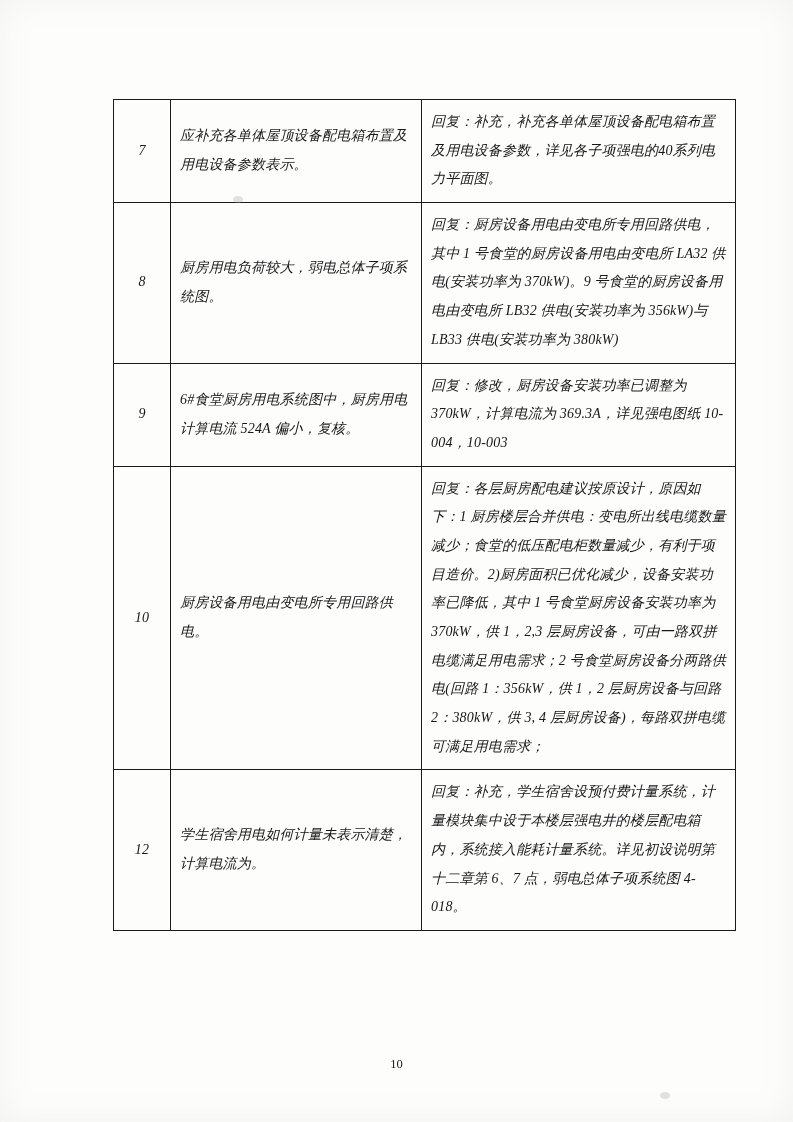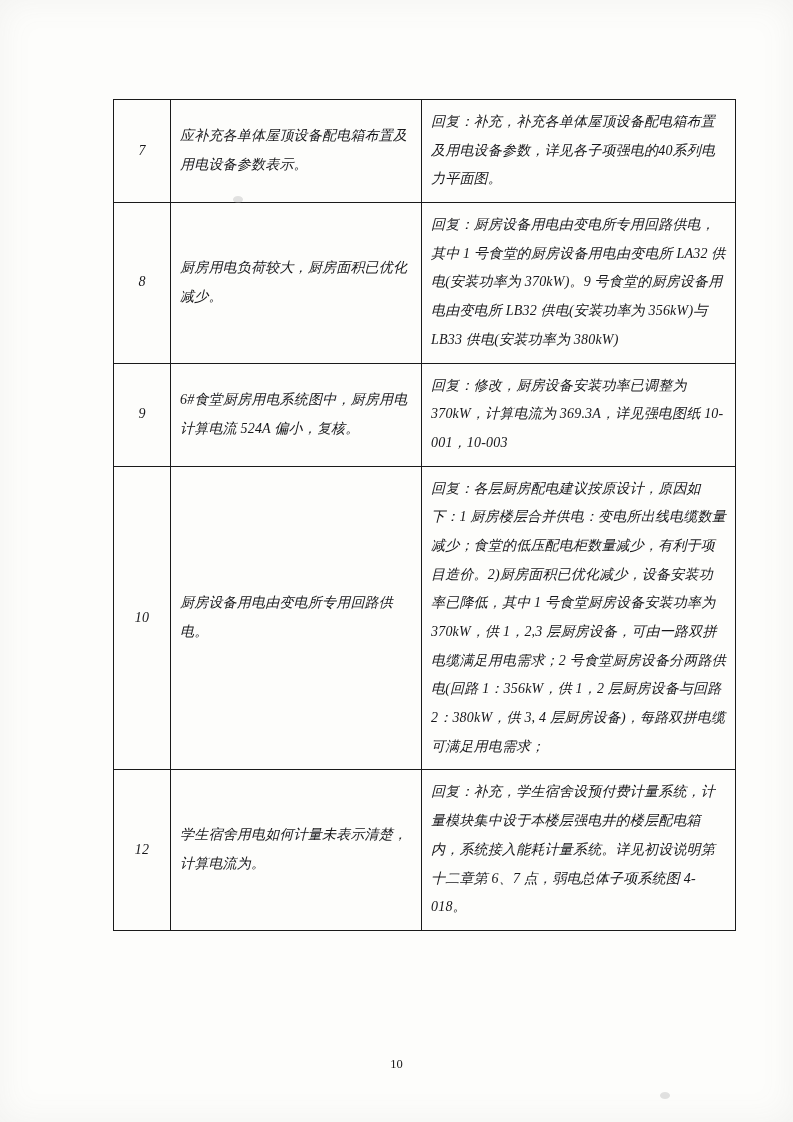--- a/index.html
+++ b/index.html
@@ -91,27 +91,27 @@
 
   <table class="doc-table">
     <tbody>
       <tr>
         <td class="col-num">7</td>
         <td class="col-issue">应补充各单体屋顶设备配电箱布置及用电设备参数表示。</td>
         <td class="col-reply">回复：补充，补充各单体屋顶设备配电箱布置及用电设备参数，详见各子项强电的40系列电力平面图。</td>
       </tr>
       <tr>
         <td class="col-num">8</td>
-        <td class="col-issue">厨房用电负荷较大，厨房面积已优化减少。</td>
+        <td class="col-issue">厨房用电负荷较大，弱电总体子项系统图。</td>
         <td class="col-reply">回复：厨房设备用电由变电所专用回路供电，其中 1 号食堂的厨房设备用电由变电所 LA32 供电(安装功率为 370kW)。9 号食堂的厨房设备用电由变电所 LB32 供电(安装功率为 356kW)与 LB33 供电(安装功率为 380kW)</td>
       </tr>
       <tr>
         <td class="col-num">9</td>
         <td class="col-issue">6#食堂厨房用电系统图中，厨房用电计算电流 524A 偏小，复核。</td>
-        <td class="col-reply">回复：修改，厨房设备安装功率已调整为 370kW，计算电流为 369.3A，详见强电图纸 10-001，10-003</td>
+        <td class="col-reply">回复：修改，厨房设备安装功率已调整为 370kW，计算电流为 369.3A，详见强电图纸 10-004，10-003</td>
       </tr>
       <tr>
         <td class="col-num">10</td>
         <td class="col-issue">厨房设备用电由变电所专用回路供电。</td>
         <td class="col-reply">回复：各层厨房配电建议按原设计，原因如下：1 厨房楼层合并供电：变电所出线电缆数量减少；食堂的低压配电柜数量减少，有利于项目造价。2)厨房面积已优化减少，设备安装功率已降低，其中 1 号食堂厨房设备安装功率为 370kW，供 1，2,3 层厨房设备，可由一路双拼电缆满足用电需求；2 号食堂厨房设备分两路供电(回路 1：356kW，供 1，2 层厨房设备与回路 2：380kW，供 3, 4 层厨房设备)，每路双拼电缆可满足用电需求；</td>
       </tr>
       <tr>
         <td class="col-num">12</td>
         <td class="col-issue">学生宿舍用电如何计量未表示清楚，计算电流为。</td>
         <td class="col-reply">回复：补充，学生宿舍设预付费计量系统，计量模块集中设于本楼层强电井的楼层配电箱内，系统接入能耗计量系统。详见初设说明第十二章第 6、7 点，弱电总体子项系统图 4-018。</td>

